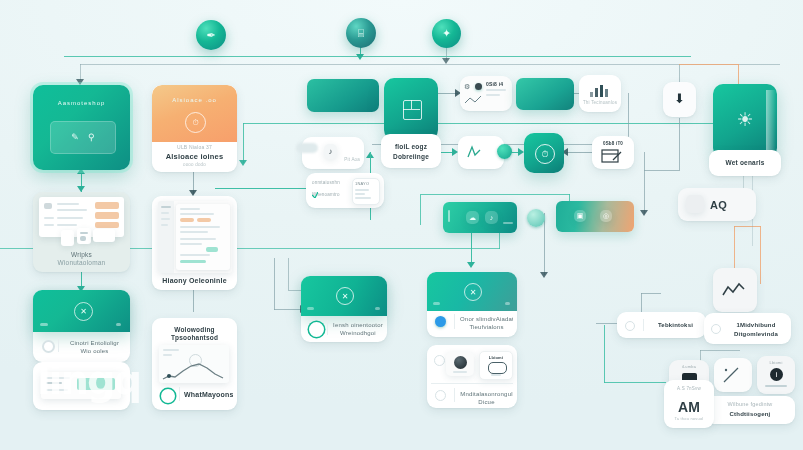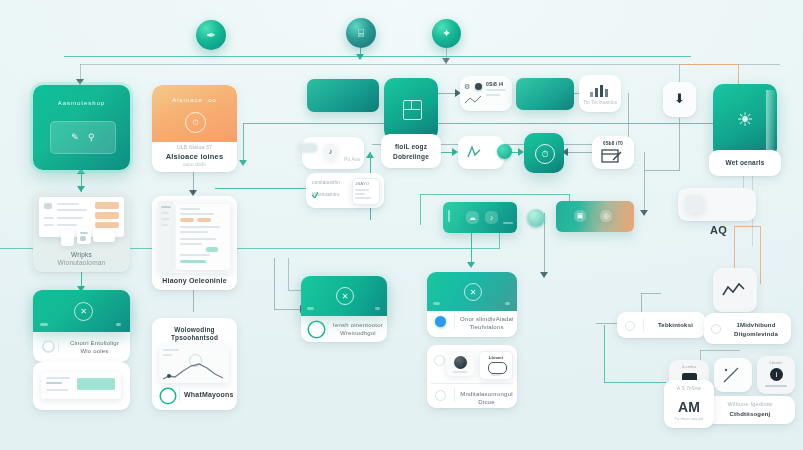--- a/index.html
+++ b/index.html
@@ -265,20 +265,21 @@
   </div>
 
   <div class="node card" style="left:33px;top:362px;width:97px;height:48px;">
     <div class="shot" style="left:8px;top:10px;width:80px;height:27px;">
       <div class="bar" style="position:absolute;left:5px;top:5px;width:24px;height:2px;"></div>
       <div class="bar d" style="position:absolute;left:5px;top:10px;width:16px;height:2px;"></div>
       <div class="bar t" style="position:absolute;left:36px;top:6px;width:38px;height:12px;"></div>
       <div class="bar" style="position:absolute;left:5px;top:17px;width:22px;height:2px;"></div>
     </div>
   </div>
+  <div class="wm" style="left:37px;top:357px;font-size:40px;">lingq</div>
 
   <div class="node card" style="left:152px;top:85px;width:85px;height:87px;overflow:hidden;">
     <div class="orangebox" style="position:absolute;left:0;top:0;width:85px;height:57px;">
       <div class="ptxt w" style="margin-top:11px;letter-spacing:1px;">Alsioace .oo</div>
       <div style="position:absolute;left:33px;top:27px;width:19px;height:19px;border-radius:50%;
                   border:1.1px solid rgba(255,255,255,.75);display:flex;align-items:center;justify-content:center;
                   color:#fff7ef;font-size:8px;">⏱</div>
     </div>
     <div class="ptxt" style="position:absolute;left:0;right:0;top:59px;font-size:5px;color:#a9b6ba;">ULB Nialoa 37</div>
     <div class="ptxt b" style="position:absolute;left:0;right:0;top:67px;font-size:7.5px;">Alsioace ioines</div>
@@ -424,21 +425,21 @@
     <div class="ptxt b" style="position:absolute;left:0;right:0;top:5px;font-size:4.5px;">0Sb8 iT0</div>
     <svg width="24" height="16" style="position:absolute;left:9px;top:12px;">
       <rect x="1" y="2" width="16" height="12" fill="none" stroke="#2f3f45" stroke-width="1.2"></rect>
       <line x1="1" y1="6" x2="17" y2="6" stroke="#2f3f45" stroke-width="1.2"></line>
       <path d="M12 12 L20 4" stroke="#2f3f45" stroke-width="1.2" fill="none"></path>
     </svg>
   </div>
 
   <div class="node card" style="left:678px;top:188px;width:78px;height:33px;background:#f6f8f9;">
     <div class="sq" style="position:absolute;left:8px;top:7px;width:18px;height:18px;background:#eceff1;"></div>
-    <div class="ptxt b" style="position:absolute;left:32px;top:10px;font-size:11px;text-align:right;margin-top:25px;">AQ</div>
+    <div class="ptxt b" style="position:absolute;left:32px;top:10px;font-size:11px;text-align:right;">AQ</div>
   </div>
 
   <div class="node" style="left:443px;top:202px;width:74px;height:31px;border-radius:6px;
               background:linear-gradient(120deg,#2ecfa6 0%,#19b097 55%,#0d8b84 100%);
               box-shadow:0 4px 11px rgba(16,140,120,.24);">
     <div class="bar" style="position:absolute;left:5px;top:8px;width:2px;height:12px;background:rgba(255,255,255,.5);"></div>
     <div class="sq" style="position:absolute;left:23px;top:9px;width:13px;height:13px;background:rgba(255,255,255,.2);
                 display:flex;align-items:center;justify-content:center;font-size:7px;color:#eafff9;">☁</div>
     <div class="sq" style="position:absolute;left:42px;top:9px;width:13px;height:13px;background:rgba(255,255,255,.2);
                 display:flex;align-items:center;justify-content:center;font-size:7px;color:#eafff9;">♪</div>

